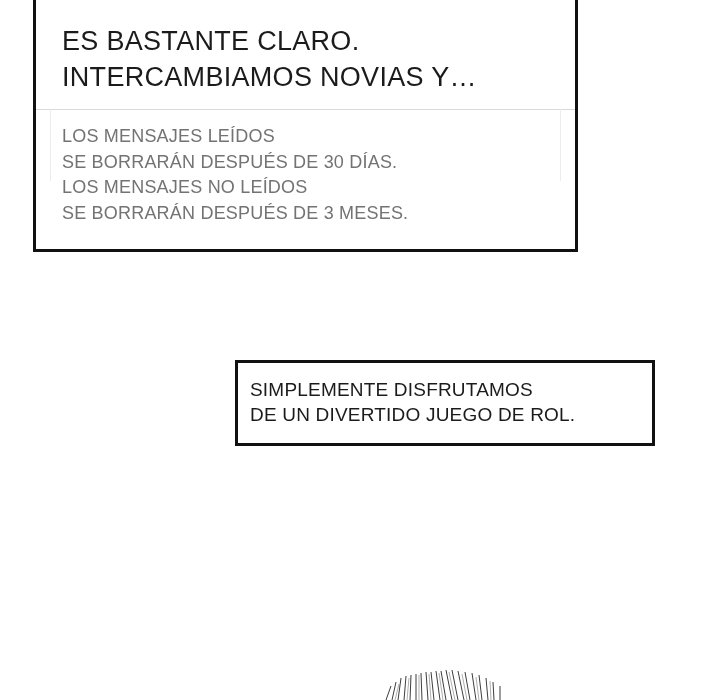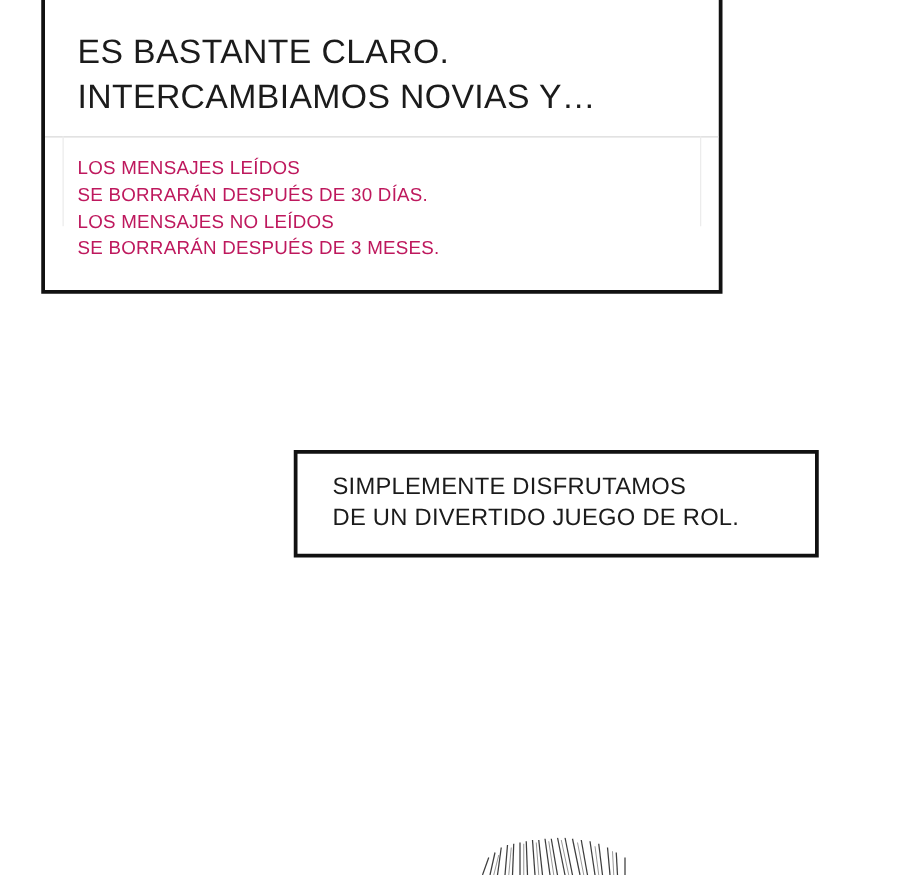--- a/index.html
+++ b/index.html
@@ -37,23 +37,23 @@
   }
 
   #top-panel .divider {
     height: 1px;
     background: #d9d9d9;
     margin: 4px 0 0 0;
   }
 
   #top-panel .notice {
     padding: 14px 26px 22px 26px;
-    font-size: 15px;
+    font-size: 18px;
     line-height: 1.42;
-    color: #be185d;
+    color: #737373;
     white-space: pre-line;
     letter-spacing: 0.2px;
   }
 
   
   #top-panel .hairline {
     position: absolute;
     width: 1px;
     background: #ececec;
   }
@@ -62,21 +62,21 @@
 
   
   #dialogue-panel {
     position: absolute;
     left: 235px;
     top: 360px;
     width: 420px;
     border: 3px solid #111111;
     background: #ffffff;
     box-sizing: border-box;
-    padding: 14px 20px 16px 28px;
+    padding: 14px 20px 16px 12px;
   }
   #dialogue-panel .line {
     font-size: 19px;
     line-height: 1.32;
     color: #1b1b1b;
     white-space: pre-line;
     letter-spacing: 0.2px;
   }
 
   

